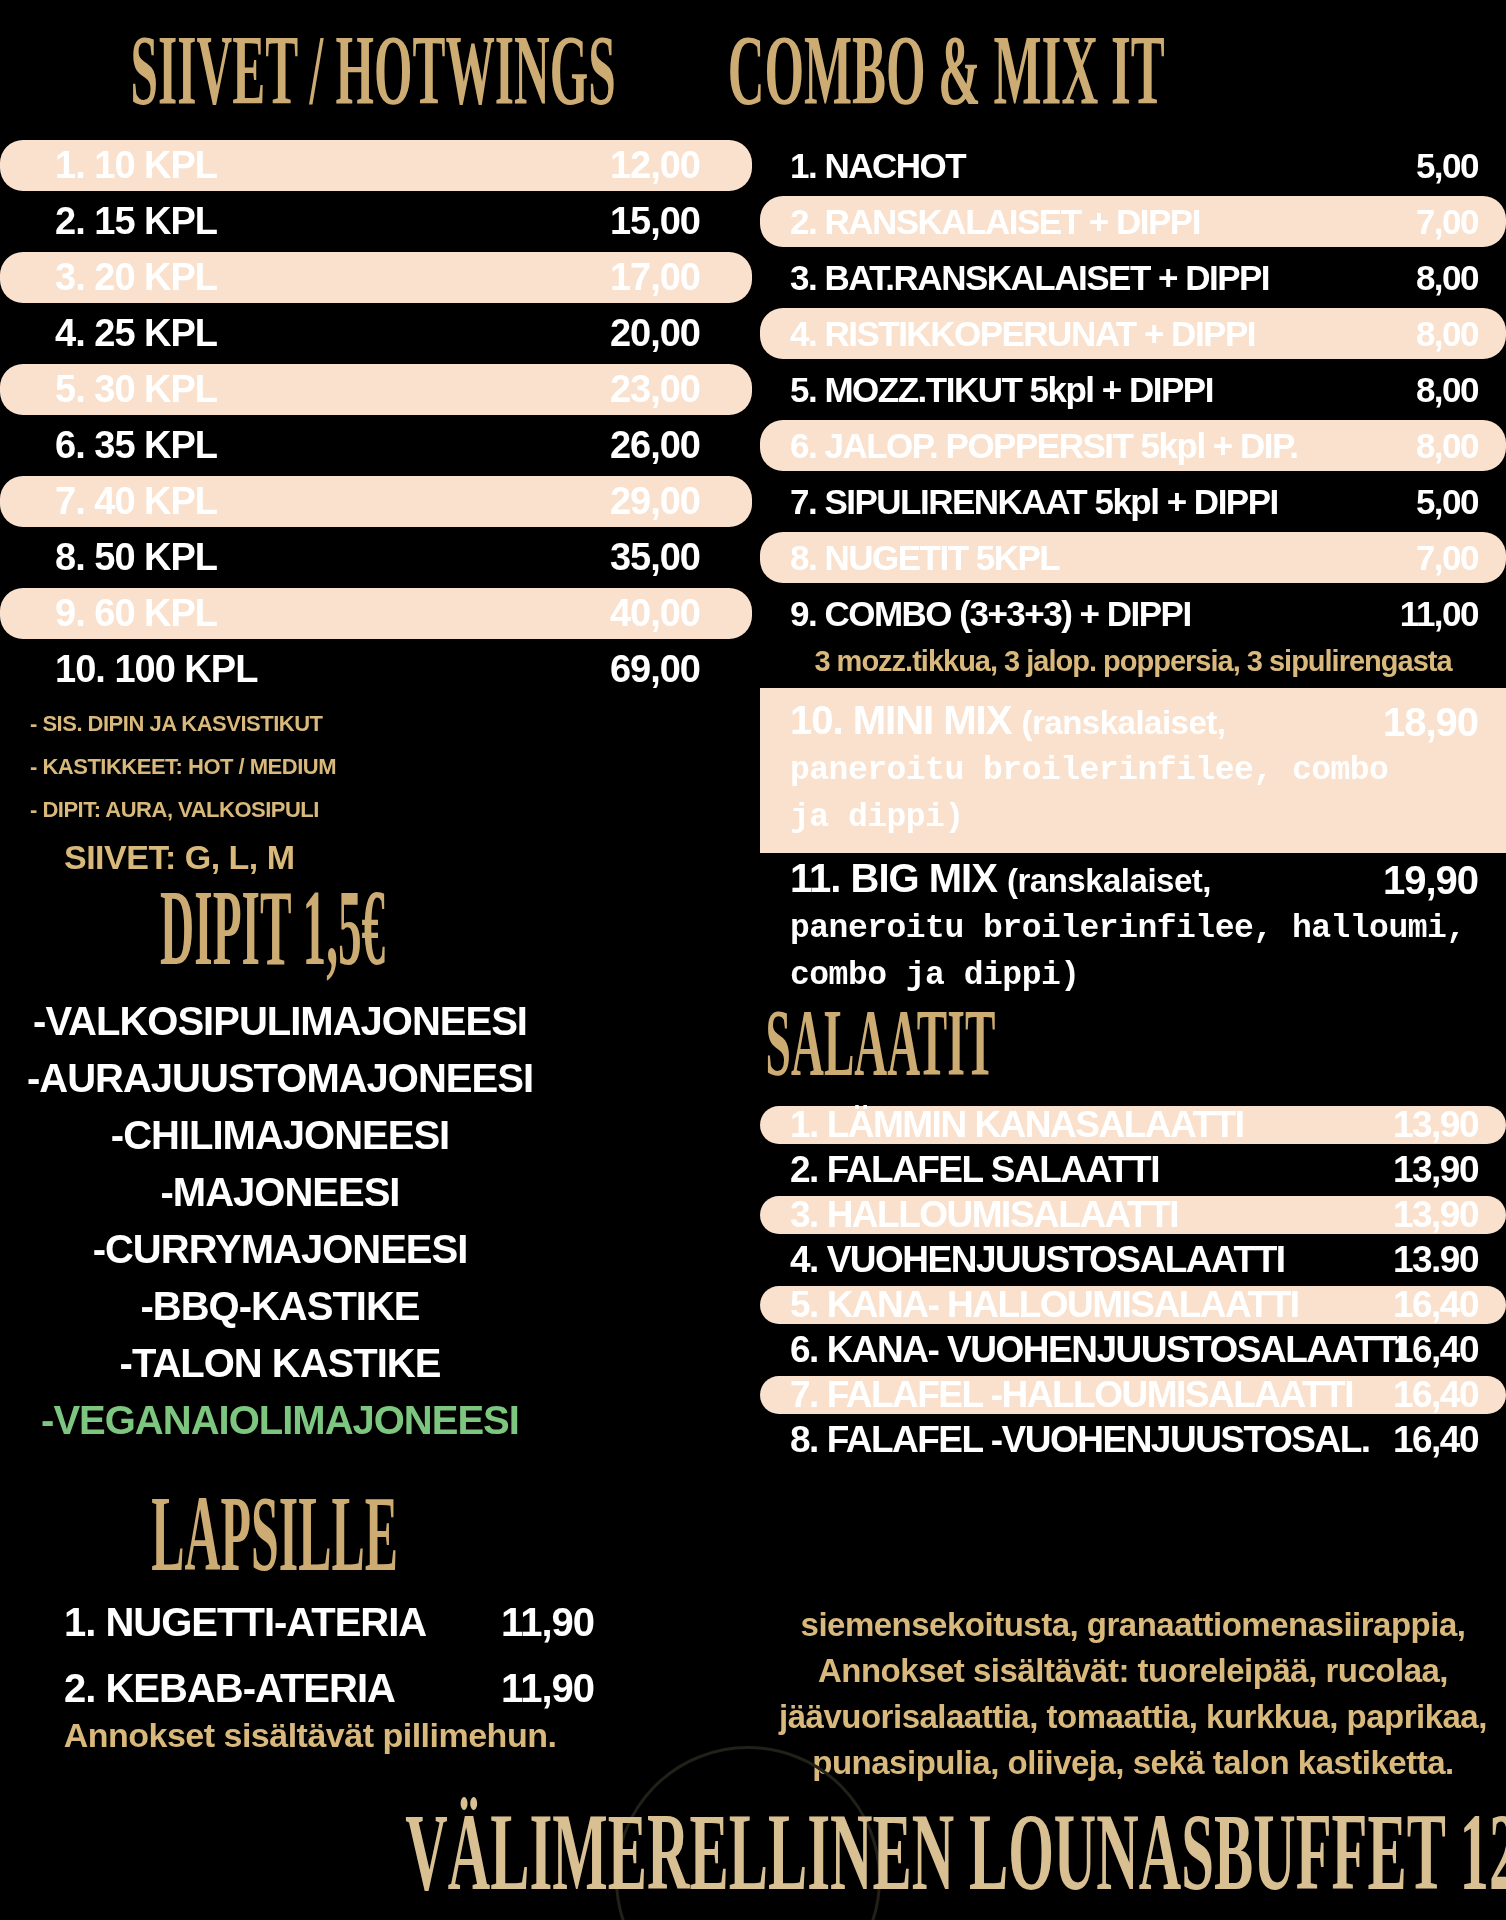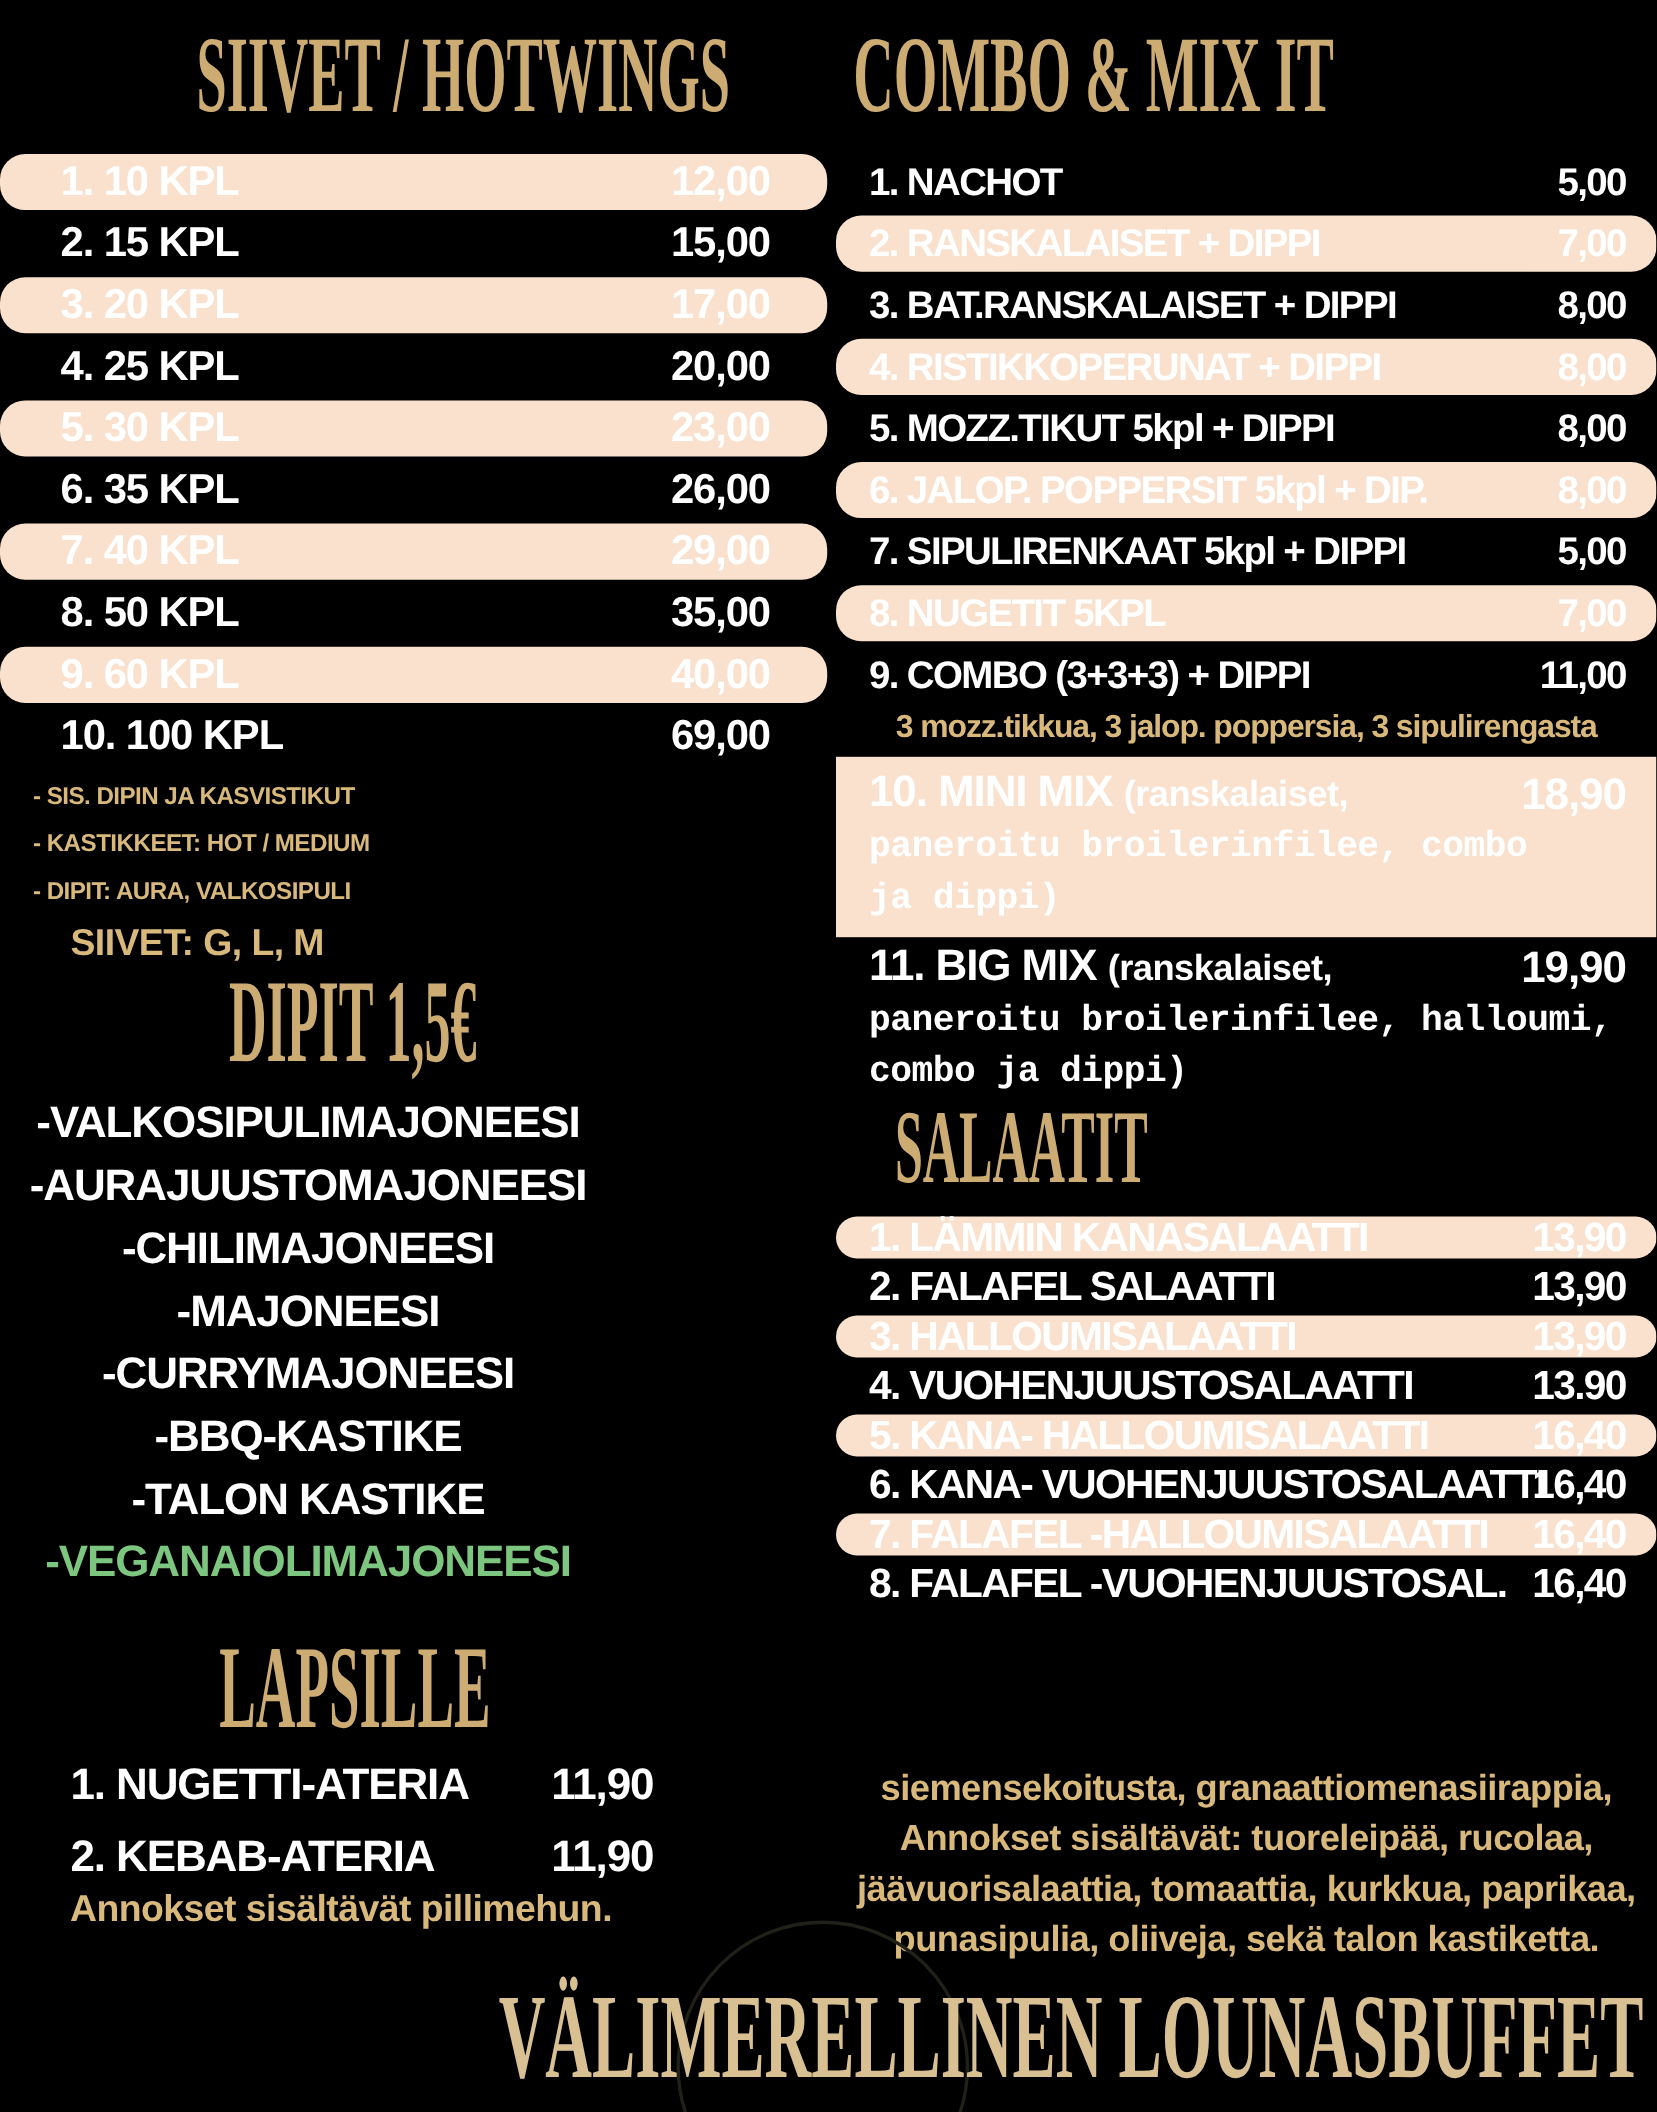--- a/index.html
+++ b/index.html
@@ -1,21 +1,21 @@
 <!DOCTYPE html>
 <html style="--background: #000000; --stripe: #F9E1CD; --gold-heading: #CDAC73; --gold-text: #D9B97B; --footer-gold: #D9C093; --green: #7CC67F; --row-text: #FFFFFF; --circle-line: #21211A;"><head>
 <meta charset="utf-8">
 <style>
   html,body{margin:0;padding:0;background:#000;}
   .page{
     position:relative;width:1506px;height:1920px;background:var(--background,#000);
     overflow:hidden;font-family:"Liberation Sans",sans-serif;
   }
   
-  .hwrap{position:absolute;text-align:center;padding-left:48px;}
+  .hwrap{position:absolute;text-align:center;}
   .gold-serif{
     font-family:"Liberation Serif",serif;font-weight:bold;color:var(--gold-heading,#cdac73);
     display:inline-block;white-space:nowrap;transform-origin:center;
   }
   .h-hotwings{top:26px;left:0;width:600px;}
   .h-hotwings .gold-serif{font-size:76px;transform:scale(0.65,1.3);}
   .h-combo{top:26px;left:620px;width:620px;}
   .h-combo .gold-serif{font-size:76px;transform:scale(0.67,1.3);}
   .h-dipit{top:878px;left:0;width:546px;}
   .h-dipit .gold-serif{font-size:86px;transform:scale(0.55,1.25);}

